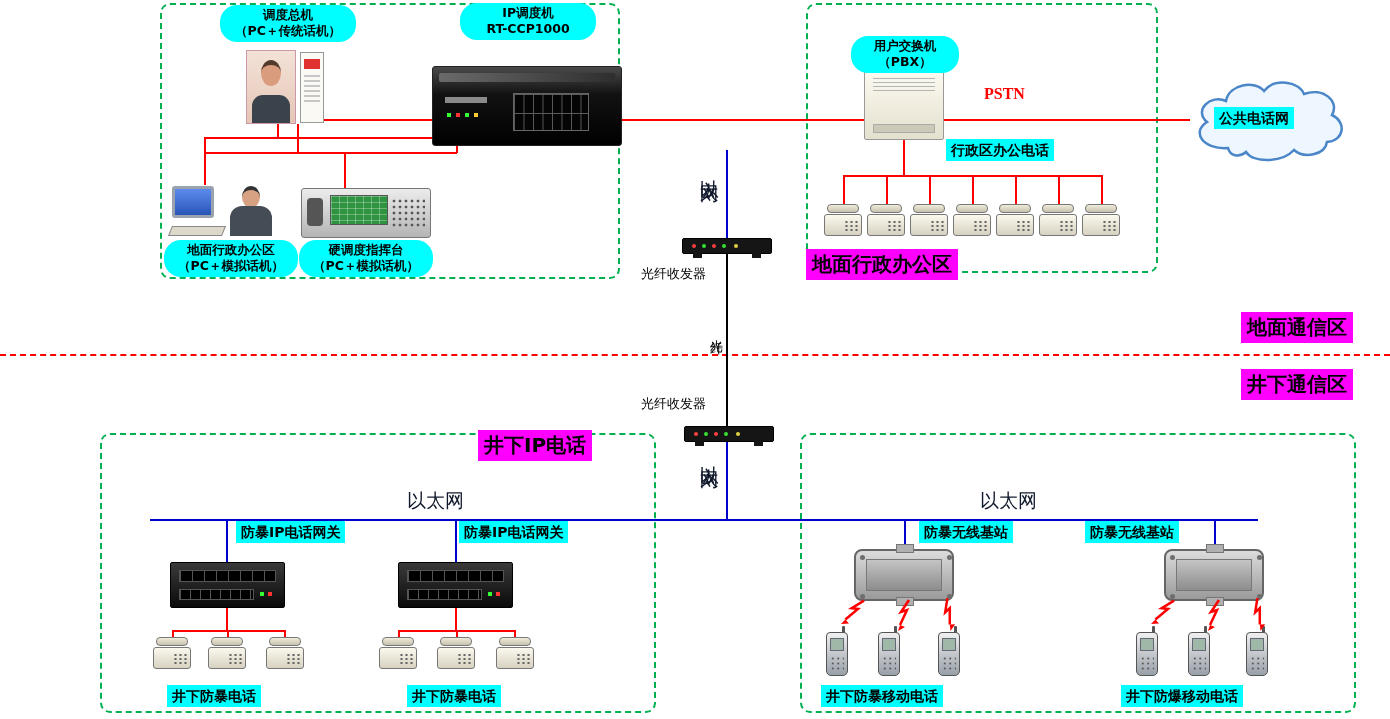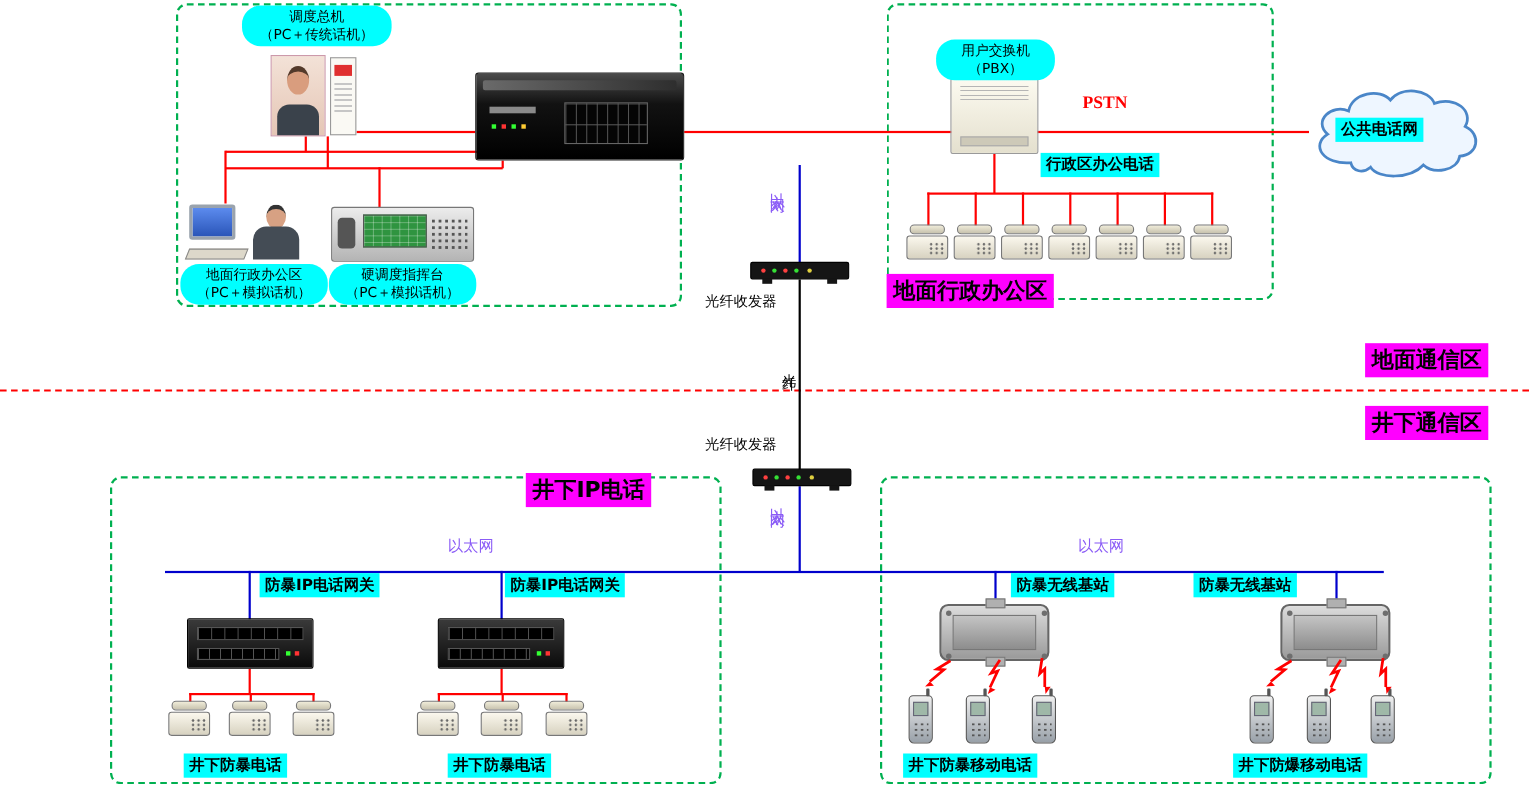--- a/index.html
+++ b/index.html
@@ -16,25 +16,25 @@
   
   .hline { position:absolute; height:2px; z-index:1; }
   .vline { position:absolute; width:2px; z-index:1; }
   .red   { background:#ff0000; }
   .blue  { background:#0000cc; }
   .black { background:#000000; }
   .separator { position:absolute; left:0; top:354px; width:1390px; height:0; border-top:2px dashed #ff0000; z-index:1; }
 
   
   .tag { position:absolute; background:#00ffff; color:#000; text-align:center; z-index:5; }
-  .tag-sm { font-size:12.5px; font-weight:normal; line-height:1.3; padding:2px 3px;border-radius:17px; }
+  .tag-sm { font-size:12.5px; font-weight:bold; line-height:1.3; padding:2px 3px;border-radius:17px; }
   .tag-md { font-size:14px; font-weight:bold; line-height:1.3; padding:2px 5px; white-space:nowrap; }
   .zone-tag { position:absolute; background:#ff00ff; color:#000; font-size:20px; font-weight:bold; padding:2px 6px; white-space:nowrap; z-index:5; }
   .plain { position:absolute; color:#000; font-size:13px; white-space:nowrap; z-index:5; }
-  .blue-text { position:absolute; color:#8b5cf6; font-size:14px; white-space:nowrap; z-index:5; }
+  .blue-text { position:absolute; color:#0f172a; font-size:19px; white-space:nowrap; z-index:5; }
   .red-text { position:absolute; color:#ff0000; font-family:"Liberation Serif","DejaVu Serif",serif; font-weight:bold; font-size:16px; z-index:5; }
   .vtext { writing-mode:vertical-rl; text-orientation:upright; letter-spacing:3px; }
 
   
   .dev { position:absolute; z-index:2; }
   .dev i { position:absolute; display:block; }
 
   
   .person-pc { width:78px; height:74px; }
   .pp-photo { left:0; top:0; width:50px; height:74px; background:linear-gradient(180deg,#f3e2d7,#e5c6b6); border:1px solid #c9a; }
@@ -332,20 +332,24 @@
       <i class="mb-keys"></i>
     </div>
   <div class="dev mobile" style="left:1246px;top:632px">
       <i class="mb-keys"></i>
     </div>
 
   <div class="tag tag-sm" style="left:220px;top:5px;width:136px">
     <div>调度总机</div>
     <div>（PC＋传统话机）</div>
   </div>
+  <div class="tag tag-sm" style="left:460px;top:3px;width:136px">
+    <div>IP调度机</div>
+    <div>RT-CCP1000</div>
+  </div>
   <div class="tag tag-sm" style="left:164px;top:240px;width:134px">
     <div>地面行政办公区</div>
     <div>（PC＋模拟话机）</div>
   </div>
   <div class="tag tag-sm" style="left:299px;top:240px;width:134px">
     <div>硬调度指挥台</div>
     <div>（PC＋模拟话机）</div>
   </div>
   <div class="tag tag-sm" style="left:851px;top:36px;width:108px">
     <div>用户交换机</div>

